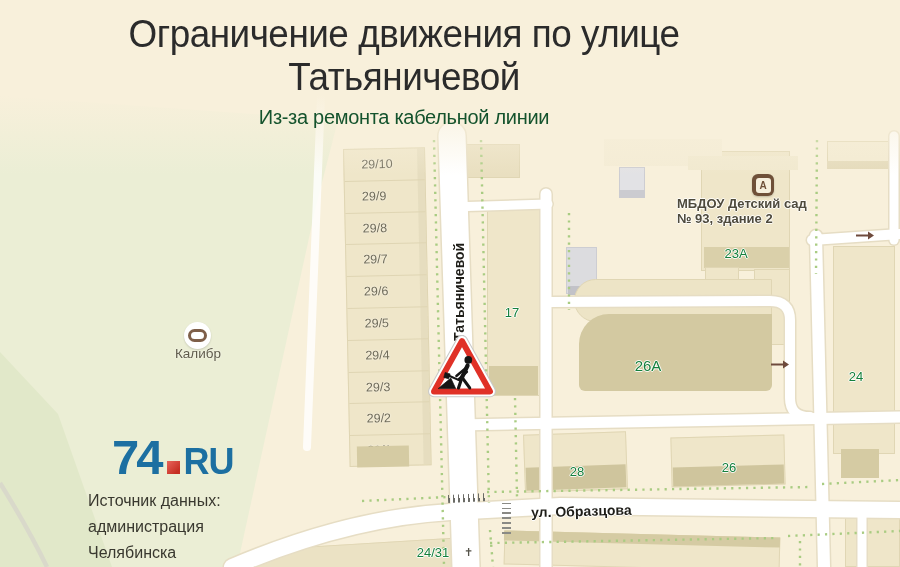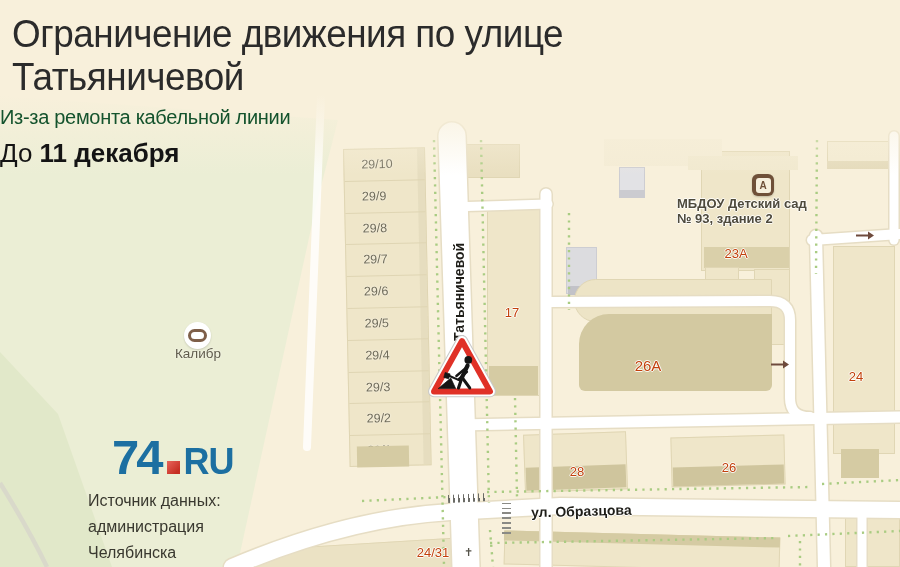--- a/index.html
+++ b/index.html
@@ -42,21 +42,21 @@
      display:flex;align-items:center;justify-content:center;}
   .kalibr-inner{width:13px;height:7px;border:3px solid #7E5F49;border-radius:7px;}
   .kgicon{position:absolute;left:752px;top:174px;width:22px;height:22px;background:#6F5038;
      border-radius:6px;z-index:5;display:flex;align-items:center;justify-content:center;
      box-shadow:0 1px 2px rgba(0,0,0,.2);}
   .kgicon-inner{width:15px;height:15px;background:#F6EFDC;border-radius:3px;
      font-size:10px;font-weight:bold;color:#6F5038;display:flex;align-items:center;
      justify-content:center;}
 
   
-  .map-num{position:absolute;transform:translateX(-50%);font-size:13px;color:#c2410c;
+  .map-num{position:absolute;transform:translateX(-50%);font-size:13px;color:#15803d;
      white-space:nowrap;z-index:5;text-shadow:-1px 0 0 rgba(255,255,255,.85),
      1px 0 0 rgba(255,255,255,.85),0 -1px 0 rgba(255,255,255,.85),0 1px 0 rgba(255,255,255,.85);}
   .street-v{position:absolute;left:369px;top:296px;width:180px;text-align:center;
      transform:rotate(-90deg);font-size:14px;font-weight:600;color:#1E1D18;z-index:5;
      text-shadow:-1px 0 0 #fff,1px 0 0 #fff,0 -1px 0 #fff,0 1px 0 #fff;}
   .street-h{position:absolute;left:531px;top:503px;font-size:14px;font-weight:600;
      color:#1E1D18;transform:rotate(-1.5deg);z-index:5;
      text-shadow:-1px 0 0 #fff,1px 0 0 #fff,0 -1px 0 #fff,0 1px 0 #fff;}
   .kg-label{position:absolute;left:677px;top:196px;width:170px;text-align:left;
      font-size:13px;font-weight:600;color:#4E4A3C;line-height:15px;z-index:5;
@@ -68,21 +68,21 @@
 
   
   .roadsign{position:absolute;left:427px;top:334px;width:70px;height:70px;z-index:6;}
 
   
   .topfade{position:absolute;left:0;top:0;width:900px;height:175px;z-index:6;
      background:linear-gradient(180deg,#F8F0DB 0%,#F8F0DB 54%,rgba(248,240,219,0) 100%);
      pointer-events:none;}
 
   
-  .header{position:absolute;left:0;top:0;width:808px;text-align:left;z-index:7;}
+  .header{position:absolute;left:0;top:0;width:808px;text-align:center;z-index:7;}
   .hdr-title{margin-top:13px;font-size:38px;color:#2B2B2B;letter-spacing:-.5px;
      transform:scaleX(.97);}
   .hdr-sub{margin-top:7px;font-size:20px;color:#14532d;letter-spacing:-.3px;}
   .hdr-date{margin-top:9px;font-size:26px;color:#141414;}
   .hdr-date b{font-weight:bold;}
 
   
   .attribution{position:absolute;left:88px;top:438px;z-index:7;}
   .logo{display:flex;align-items:flex-end;color:#1C6FA1;font-weight:bold;}
   .logo-74{font-size:49px;line-height:38px;letter-spacing:-3px;margin-left:24px;}
@@ -245,21 +245,20 @@
       <span class="map-num" style="left: 577px; top: 464px;">28</span>
       <span class="map-num" style="left: 729px; top: 460px;">26</span>
       <span class="map-num" style="left: 433px; top: 545px;">24/31</span>
     </div>
 
   <div class="topfade"></div>
 
   <div class="header">
     <div class="hdr-title">Ограничение движения по улице Татьяничевой</div>
     <div class="hdr-sub">Из-за ремонта кабельной линии</div>
-    <div class="hdr-date"><span>До </span><b>11 декабря</b></div>
   </div>
 
   <div class="attribution">
     <div class="logo">
       <span class="logo-74">74</span>
       <span class="logo-dot"></span>
       <span class="logo-ru">RU</span>
     </div>
     <div class="source">
       <div>Источник данных:</div>

